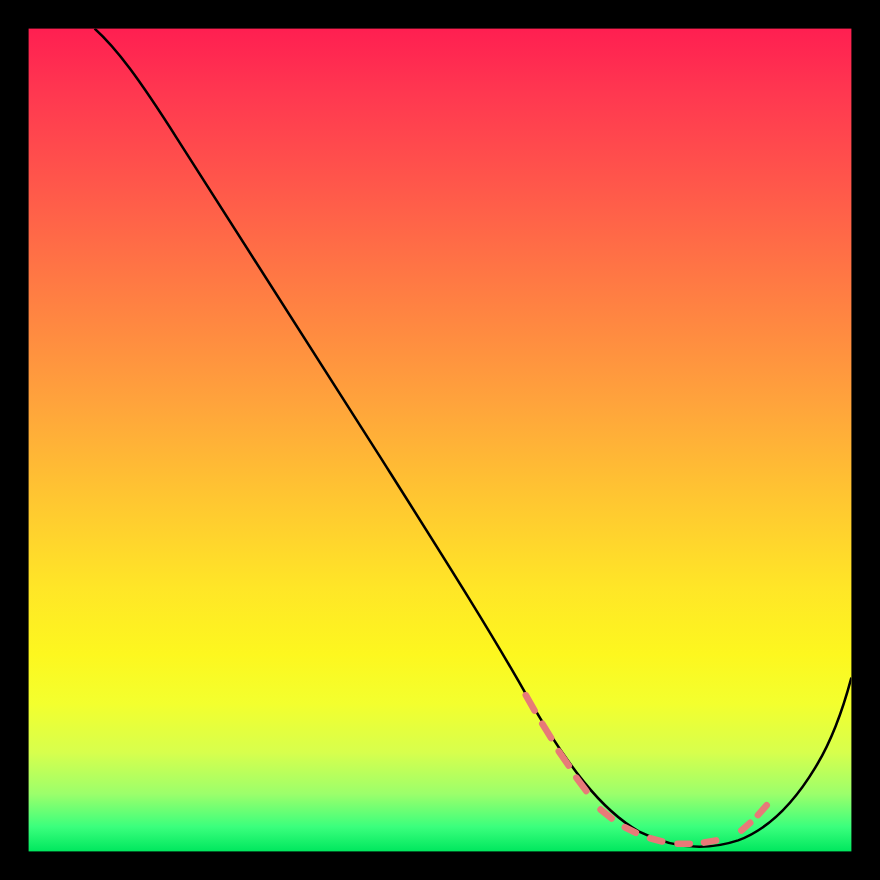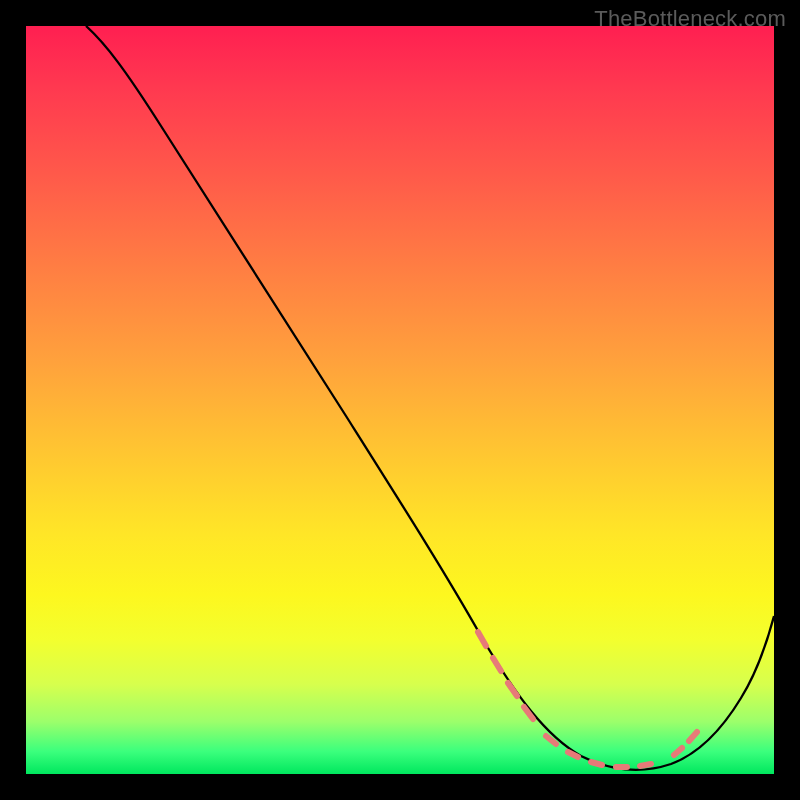--- a/index.html
+++ b/index.html
@@ -63,21 +63,20 @@
     inset: 0;
     width: 100%;
     height: 100%;
   }
 </style>
 </head>
 <body>
 
 <div class="outer">
 
-  <div class="watermark">TheBottleneck.com</div>
 
   <div class="plot-frame">
     <div class="gradient"></div>
 
     <svg class="curve" viewBox="0 0 748 748" preserveAspectRatio="none">
 
       <path d="M 60 0
                C 80 18, 100 45, 135 100
                C 180 170, 250 280, 320 390
                C 380 485, 420 548, 455 610

